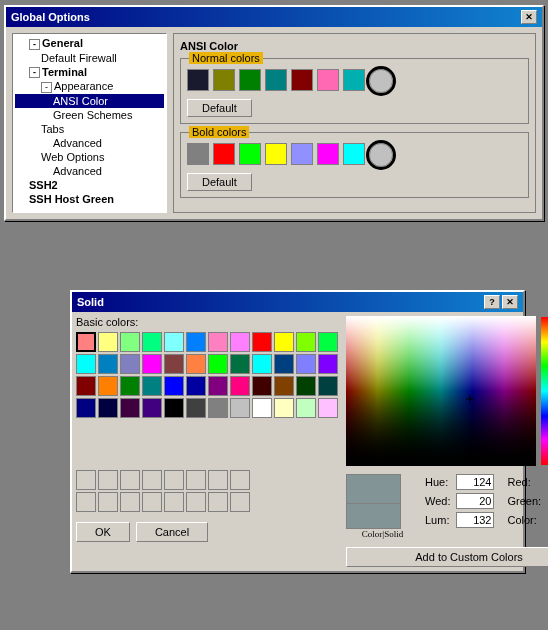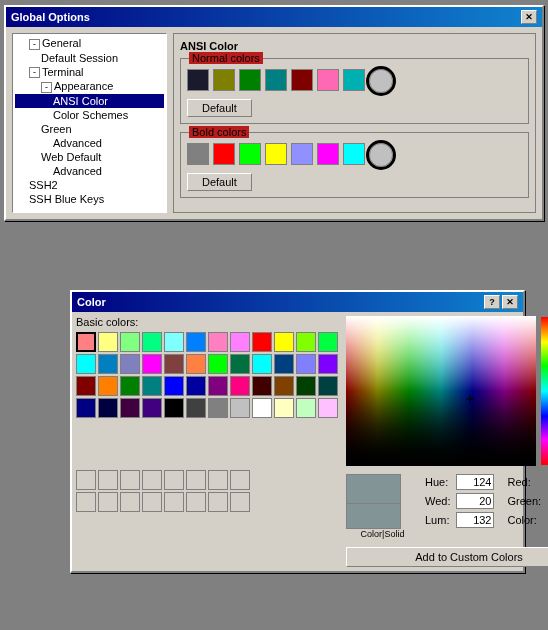--- a/index.html
+++ b/index.html
@@ -78,21 +78,21 @@
       cursor: pointer;
       padding: 1px 2px;
       white-space: nowrap;
     }
 
     .tree-item.selected {
       background: #000080;
       color: white;
     }
 
-    .tree-indent1 { padding-left: 14px; }
+    .tree-indent1 { padding-left: 14px; font-weight: bold; }
     .tree-indent2 { padding-left: 26px; }
     .tree-indent3 { padding-left: 38px; }
 
     .expand-icon {
       display: inline-block;
       width: 11px;
       height: 11px;
       border: 1px solid #808080;
       background: white;
       text-align: center;
@@ -123,21 +123,21 @@
       border: 1px solid #808080;
       padding: 6px;
       margin-bottom: 8px;
       position: relative;
     }
 
     .colors-group-label {
       position: absolute;
       top: -7px;
       left: 8px;
-      background: #b91c1c;
+      background: #eab308;
       padding: 0 3px;
       font-size: 11px;
     }
 
     .color-swatches {
       display: flex;
       gap: 4px;
       margin-top: 4px;
       margin-bottom: 6px;
       flex-wrap: wrap;
@@ -349,20 +349,21 @@
       height: 150px;
       background: linear-gradient(to bottom,
         #ff0000 0%, #ffff00 17%, #00ff00 33%, #00ffff 50%, #0000ff 67%, #ff00ff 83%, #ff0000 100%);
       border: 1px solid #808080;
       cursor: pointer;
       flex-shrink: 0;
     }
 
     .color-preview-box {
       width: 73px;
+      font-family: Liberation Serif, serif;
     }
 
     .preview-color {
       width: 55px;
       height: 30px;
       background: rgb(131, 148, 150);
       border: 1px solid #808080;
     }
 
     .preview-solid {
@@ -393,35 +394,35 @@
       <button class="title-btn">✕</button>
     </div>
   </div>
   <div class="go-body">
 
     <div class="sidebar">
 
       <div class="tree-item tree-indent1">
         <span class="expand-icon">-</span>General
       </div>
-      <div class="tree-item tree-indent2">Default Session</div>
+      <div class="tree-item tree-indent2">Default Firewall</div>
       <div class="tree-item tree-indent1">
         <span class="expand-icon">-</span>Terminal
       </div>
       <div class="tree-item tree-indent2">
         <span class="expand-icon">-</span>Appearance
       </div>
       <div class="tree-item tree-indent3 selected">ANSI Color</div>
-      <div class="tree-item tree-indent3">Color Schemes</div>
-      <div class="tree-item tree-indent2">Green</div>
+      <div class="tree-item tree-indent3">Green Schemes</div>
+      <div class="tree-item tree-indent2">Tabs</div>
       <div class="tree-item tree-indent3">Advanced</div>
-      <div class="tree-item tree-indent2">Web Default</div>
+      <div class="tree-item tree-indent2">Web Options</div>
       <div class="tree-item tree-indent3">Advanced</div>
       <div class="tree-item tree-indent1">SSH2</div>
-      <div class="tree-item tree-indent1">SSH Blue Keys</div>
+      <div class="tree-item tree-indent1">SSH Host Green</div>
     </div>
 
     <div class="main-panel">
       <div class="ansi-section">
         <div class="section-title">ANSI Color</div>
 
         <div class="colors-group">
           <span class="colors-group-label">Normal colors</span>
           <div class="color-swatches">
             <div class="swatch" style="background:#1a1a2e;"></div>
@@ -451,21 +452,21 @@
           <button class="default-btn">Default</button>
         </div>
       </div>
     </div>
   </div>
 
 </div>
 
 <div class="window color-dialog">
   <div class="title-bar">
-    <span>Color</span>
+    <span>Solid</span>
     <div class="title-bar-buttons">
       <button class="title-btn">?</button>
       <button class="title-btn">✕</button>
     </div>
   </div>
 
   <div class="color-dialog-body">
     <div class="picker-main-row">
 
       <div class="picker-left">
@@ -536,20 +537,24 @@
               <div class="color-cell" style="background: rgb(212, 208, 200);"></div>
               <div class="color-cell" style="background: rgb(212, 208, 200);"></div>
               <div class="color-cell" style="background: rgb(212, 208, 200);"></div>
               <div class="color-cell" style="background: rgb(212, 208, 200);"></div>
               <div class="color-cell" style="background: rgb(212, 208, 200);"></div>
               <div class="color-cell" style="background: rgb(212, 208, 200);"></div>
               <div class="color-cell" style="background: rgb(212, 208, 200);"></div>
             </div>
         </div>
 
+        <div style="display:flex; gap:6px; margin-top:10px;">
+          <button class="dialog-btn">OK</button>
+          <button class="dialog-btn">Cancel</button>
+        </div>
       </div>
 
       <div class="picker-right">
 
         <div style="display:flex; gap:4px; align-items:flex-start;">
           <div class="gradient-full">
             <div class="spectrum-bg"></div>
             <div class="white-overlay"></div>
             <div class="crosshair-marker"></div>
           </div>

